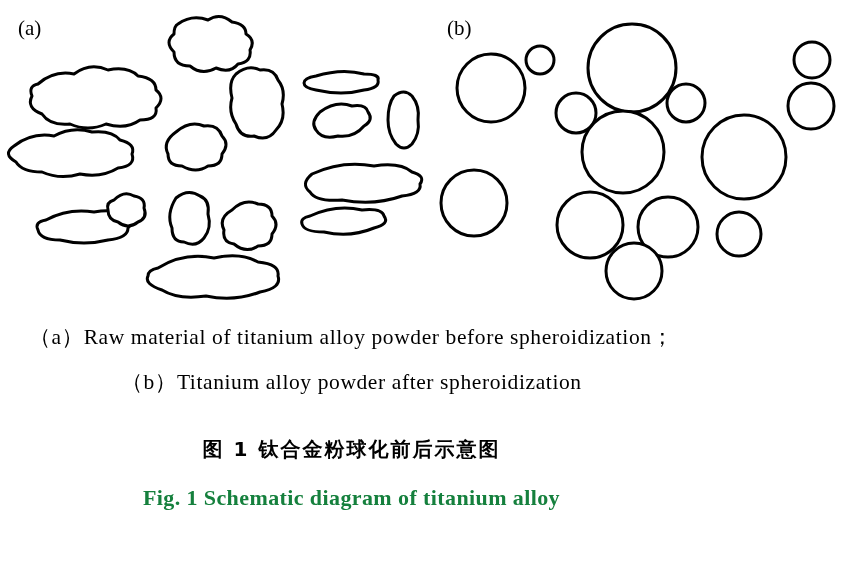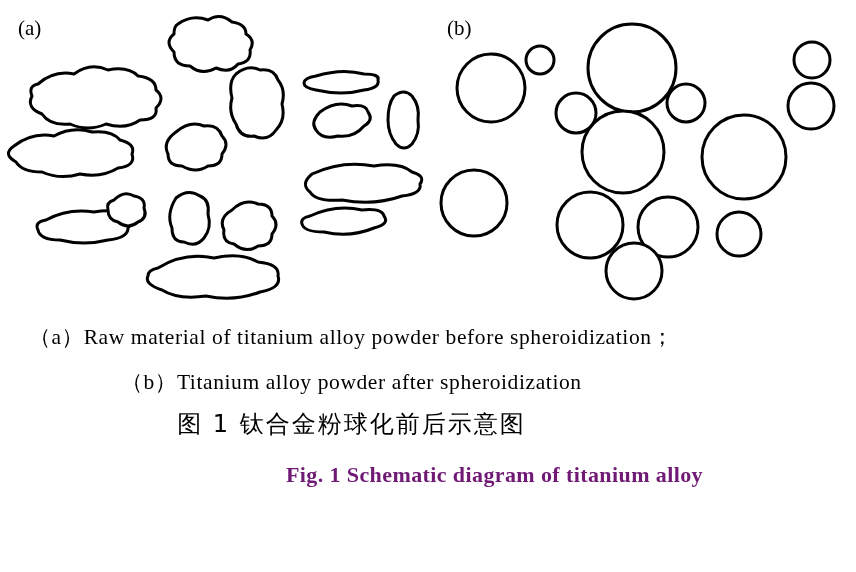--- a/index.html
+++ b/index.html
@@ -58,38 +58,37 @@
     font-size: 21.5px;
     letter-spacing: 0.6px;
     color: #000000;
     margin: 0;
   }
   #caption-a {
     padding: 0 0 0 0;
     margin-bottom: 16px;
   }
   #caption-b {
-    margin-bottom: 12px;
+    margin-bottom: 40px;
   }
   #fig-title-cn {
     font-family: "DejaVu Sans", sans-serif;
-    font-size: 24px;
-    font-weight: normal;
+    font-size: 20px;
+    font-weight: bold;
     letter-spacing: 2px;
     color: #000000;
     margin: 0 0 22px 0;
   }
   .fig-title-en {
     font-family: "Liberation Serif", serif;
     font-size: 22px;
     font-weight: bold;
     letter-spacing: 0.4px;
-    color: #701a75;
+    color: #15803d;
     margin: 0 0 16px 0;
-    text-align: right;
   }
 </style>
 </head>
 <body>
 
 <div id="figure-root">
 
   <div id="illustration">
     <svg viewBox="0 0 856 318" xmlns="http://www.w3.org/2000/svg" aria-hidden="true">
       <g fill="#ffffff" stroke="#000000" stroke-width="3" stroke-linejoin="round" stroke-linecap="round">

